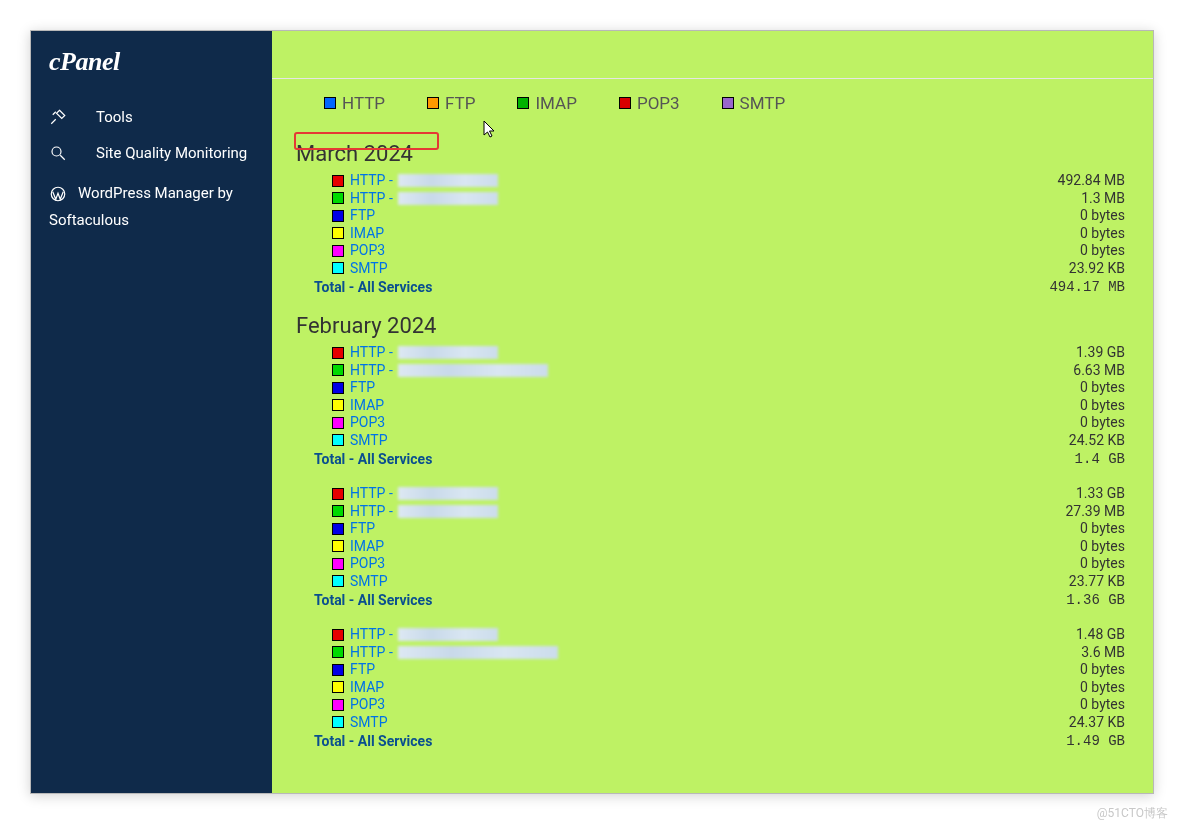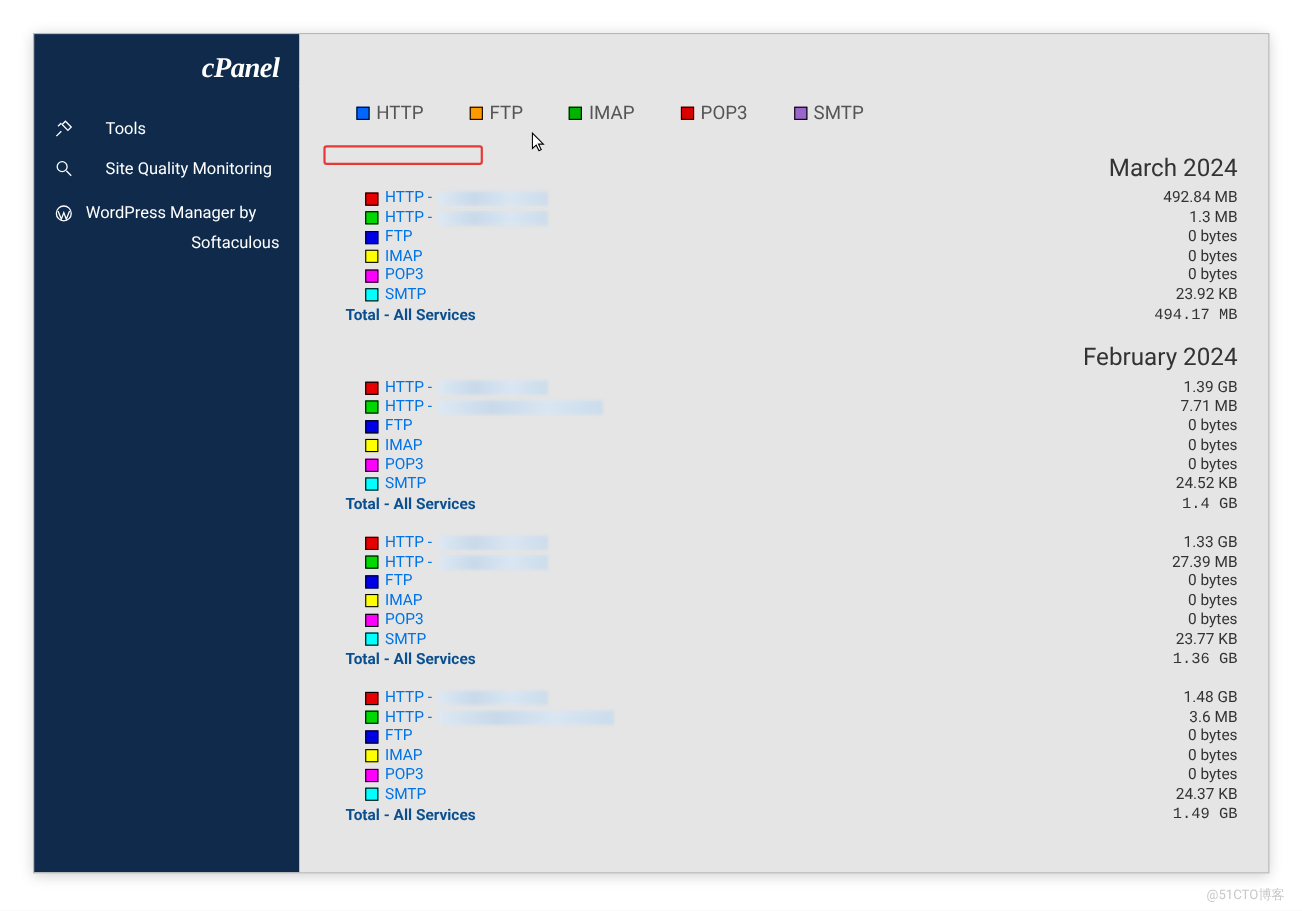--- a/index.html
+++ b/index.html
@@ -1,18 +1,18 @@
 <!DOCTYPE html>
 <html><head>
 <meta charset="utf-8">
 <style>
 * { margin:0; padding:0; box-sizing:border-box; }
 body { font-family:-apple-system,BlinkMacSystemFont,"Segoe UI",Roboto,Helvetica,Arial,sans-serif; background:#fff; color:#333; }
 .frame { width:1184px; height:828px; position:relative; padding:30px; }
-.panel { width:1124px; height:764px; border:1px solid #b8b8b8; box-shadow:0 2px 12px rgba(0,0,0,.18); display:flex; overflow:hidden; background:#e5e5e5;text-align:right; }
+.panel { width:1124px; height:764px; border:1px solid #b8b8b8; box-shadow:0 2px 12px rgba(0,0,0,.18); display:flex; overflow:hidden; background:#bef264; }
 .sidebar { width:241px; background:#0f2a4a; color:#fff; display:flex; flex-direction:column; flex-shrink:0; }
 .logo { padding:16px 18px 18px; }
 .logo-text { font-family:Georgia,serif; font-style:italic; font-weight:bold; font-size:26px; letter-spacing:-.5px; }
 .nav { padding:4px 0; }
 .nav-item { display:flex; align-items:center; gap:29px; padding:9px 18px; cursor:pointer; font-size:15px; }
 .nav-item.multi { display:block; padding:9px 18px; line-height:1.8; }
 .nav-item.multi .row1 { display:flex; align-items:center; gap:11px; }
 .nav-icon { width:18px; height:18px; display:inline-flex; align-items:center; justify-content:center; flex-shrink:0; }
 .nav-icon svg { width:18px; height:18px; stroke:#fff; fill:none; stroke-width:1.6; }
 .main { flex:1; overflow:auto; padding:0 28px 20px 24px; position:relative; }
@@ -167,21 +167,21 @@
                 <span class="blur-box"></span>
               </span>
               <span class="svc-val">1.39 GB</span>
             </div>
             <div class="svc-row">
               <span class="svc-left">
                 <span class="svc-sw c-http-grn"></span>
                 <a href="#" class="svc-link">HTTP -</a>
                 <span class="blur-box" style="width:150px"></span>
               </span>
-              <span class="svc-val">7.71 MB</span>
+              <span class="svc-val">6.63 MB</span>
             </div>
             <div class="svc-row">
               <span class="svc-left">
                 <span class="svc-sw c-ftp-blue"></span>
                 <a href="#" class="svc-link">FTP</a>
               </span>
               <span class="svc-val">0 bytes</span>
             </div>
             <div class="svc-row">
               <span class="svc-left">

